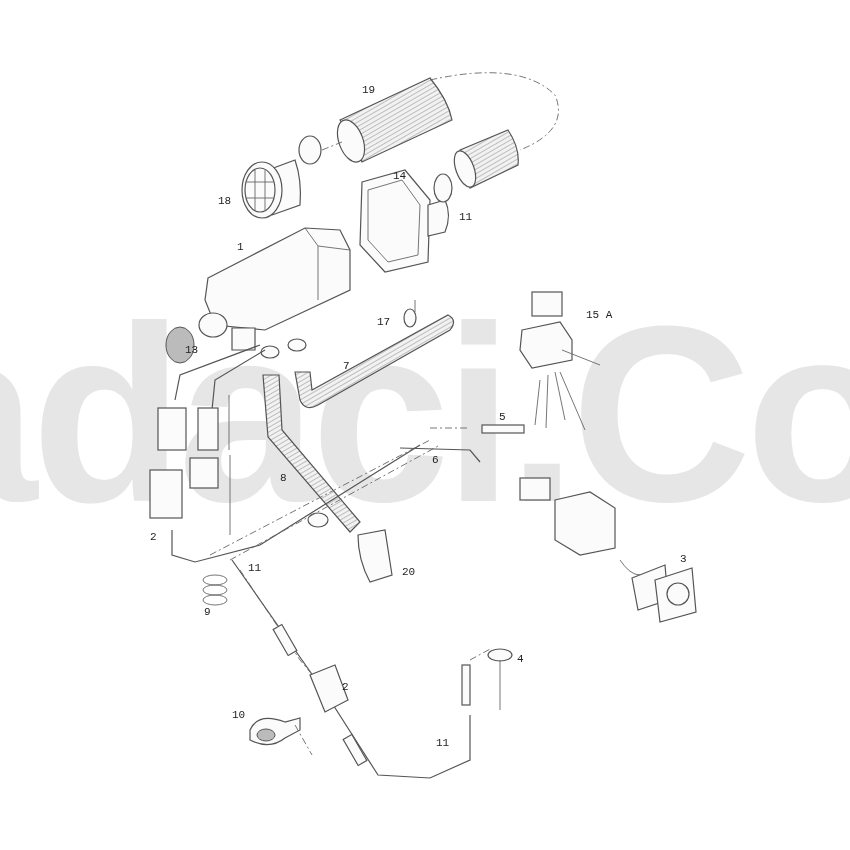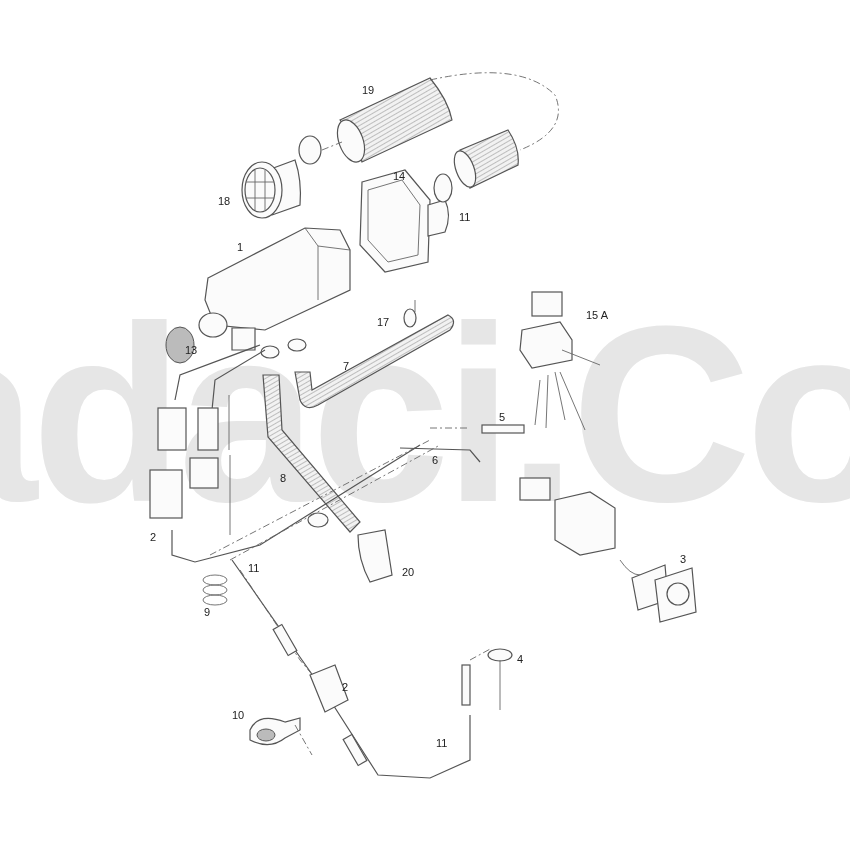--- a/index.html
+++ b/index.html
@@ -1,20 +1,20 @@
 <!DOCTYPE html>
 <html><head>
 <meta charset="utf-8">
 <style>
   html, body { margin:0; padding:0; background:#ffffff; }
   body { width:850px; height:850px; position:relative; overflow:hidden; font-family:"Liberation Sans", sans-serif; }
   .watermark { position:absolute; left:20px; top:300px; width:820px; height:230px; display:flex; align-items:center; justify-content:center;
     font-family:"Liberation Sans", sans-serif; font-weight:bold; font-size:250px; letter-spacing:-6px; color:#e6e6e6; line-height:1; white-space:nowrap; z-index:0; }
   svg.diagram { position:absolute; left:0; top:0; z-index:1; }
-  .callout { position:absolute; z-index:2; font-size:11px; color:#222; font-family:Liberation Sans, sans-serif; }
+  .callout { position:absolute; z-index:2; font-size:11px; color:#222; font-family:Liberation Mono, monospace; }
   .ln { fill:none; stroke:#555; stroke-width:1.2; }
   .thin { fill:none; stroke:#666; stroke-width:0.9; }
   .dash { fill:none; stroke:#666; stroke-width:0.9; stroke-dasharray:7 3 2 3; }
   .part { fill:#fbfbfb; stroke:#555; stroke-width:1.2; }
   .hose { fill:url(#hatch); stroke:#555; stroke-width:1.2; }
   .dark { fill:#bbb; stroke:#555; stroke-width:1; }
 </style>
 </head>
 <body>
 

